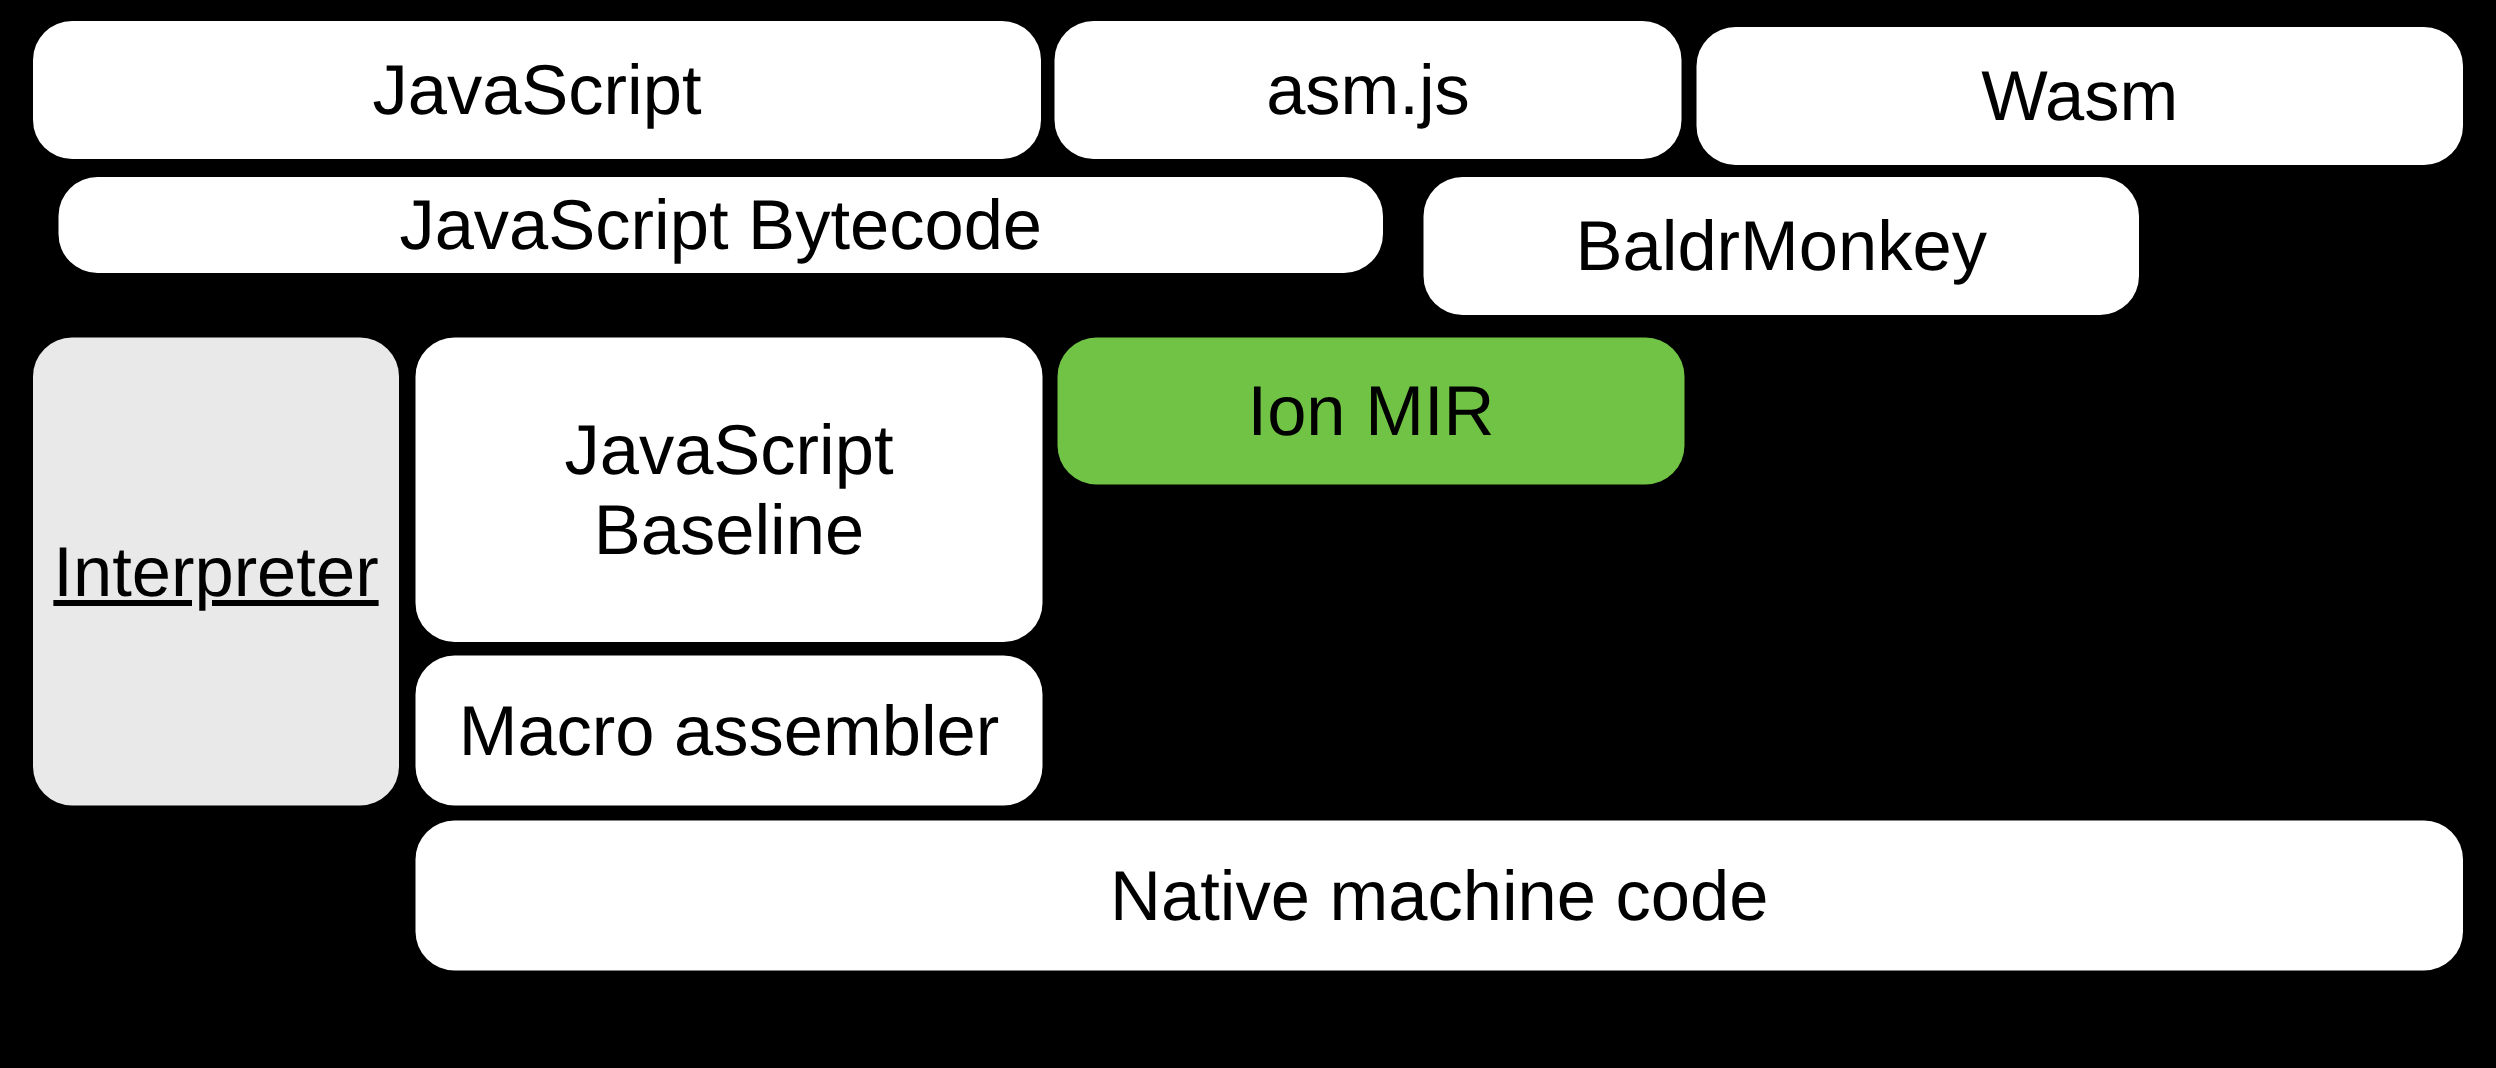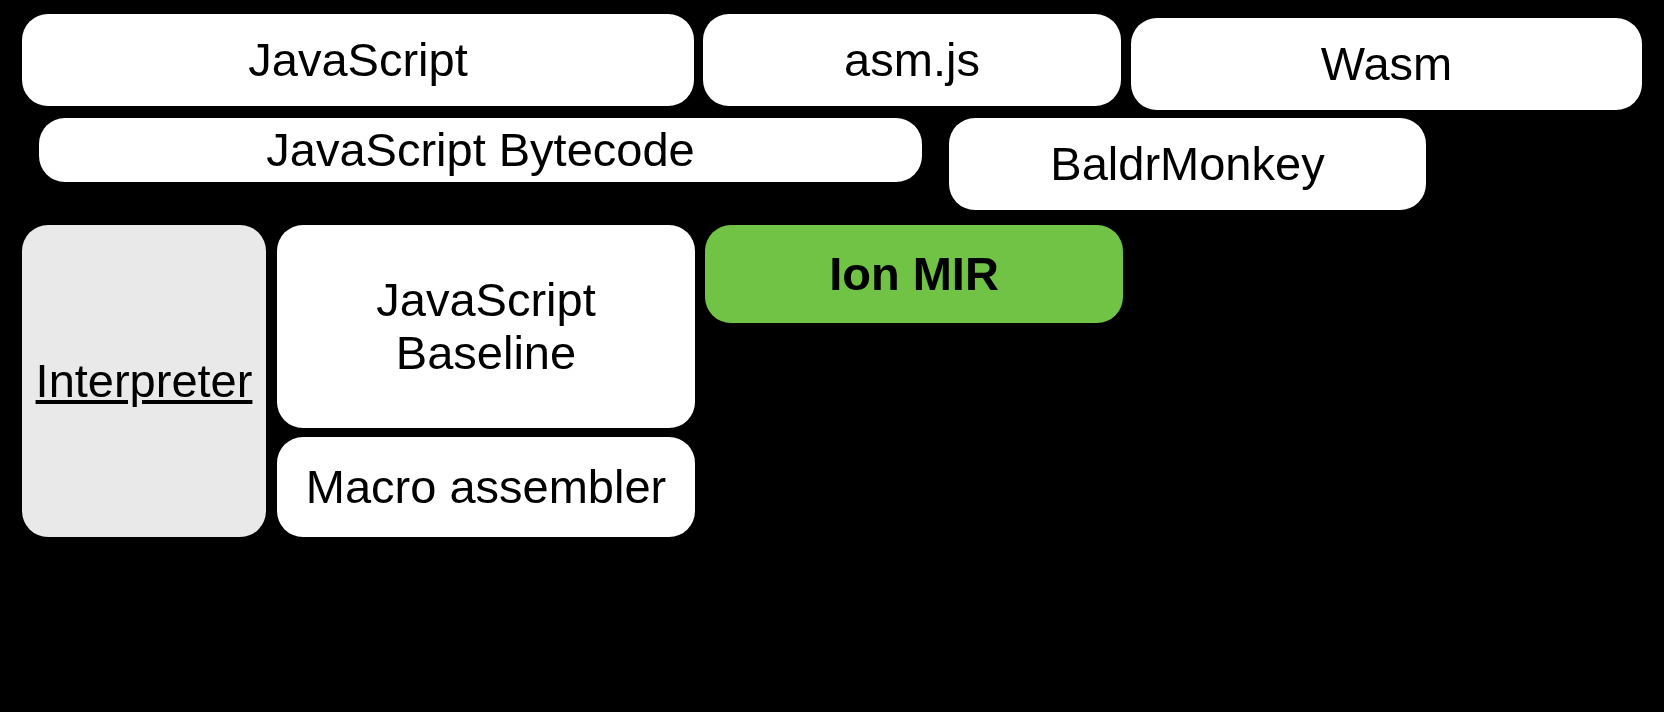--- a/index.html
+++ b/index.html
@@ -47,21 +47,21 @@
   .n-wasm         { left: 1131px; top: 18px;  width: 511px;  height: 92px; }
 
   
   .n-jsbytecode   { left: 39px;   top: 118px; width: 883px;  height: 64px; }
   .n-baldrmonkey  { left: 921px;  top: 118px; width: 477px;  height: 92px; margin-left: 28px; }
 
   
   .n-interpreter  { left: 22px;   top: 225px; width: 244px;  height: 312px; font-size: 47px; text-decoration: underline; }
   .n-jsbaseline   { left: 277px;  top: 225px; width: 418px;  height: 203px; }
   .n-macroasm     { left: 277px;  top: 437px; width: 418px;  height: 100px; }
-  .n-ionmir       { left: 705px;  top: 225px; width: 418px;  height: 98px; font-weight: bold; }
+  .n-ionmir       { left: 705px;  top: 225px; width: 418px;  height: 98px; }
   .n-cranelift    { left: 705px;  top: 332px; width: 837px;  height: 205px; }
 
   
   .n-nativecode   { left: 277px;  top: 547px; width: 1365px; height: 100px; }
 </style>
 </head>
 <body>
 
 <div id="stage">
 
@@ -78,14 +78,15 @@
   <div class="node grey n-interpreter">Interpreter</div>
 
   <div class="node n-jsbaseline">JavaScript
 Baseline</div>
 
   <div class="node n-macroasm">Macro assembler</div>
 
   <div class="node green n-ionmir">Ion MIR</div>
 
 
+  <div class="node n-nativecode">Native machine code</div>
 
 </div>
 
 </body></html>

